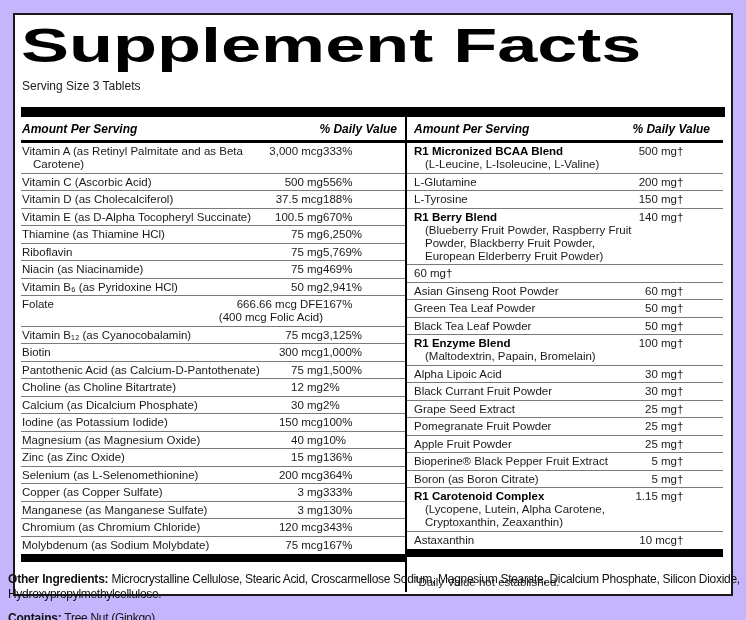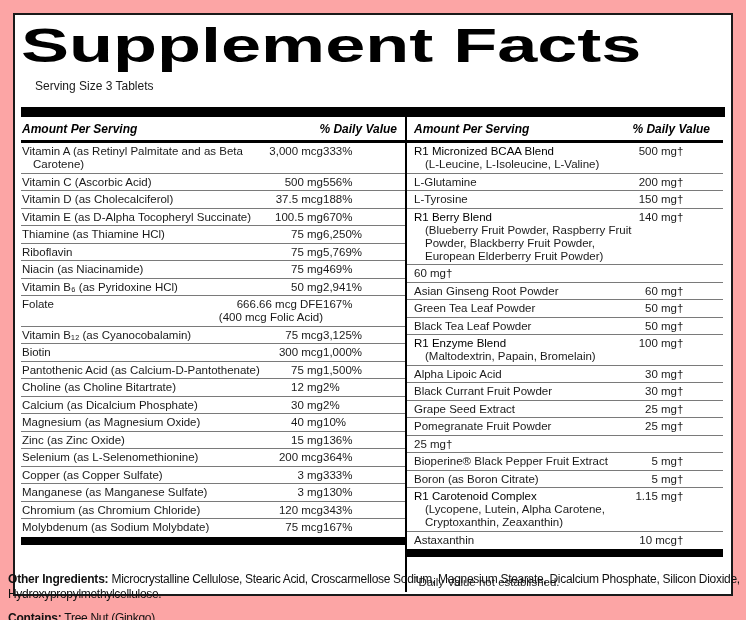--- a/index.html
+++ b/index.html
@@ -3,37 +3,37 @@
 <meta charset="utf-8">
 <style>
   * { box-sizing: border-box; margin: 0; padding: 0; }
   html, body {
     width: 746px; height: 620px;
     background: #ffffff;
     font-family: "Liberation Sans", sans-serif;
     color: #000;
     overflow: hidden;
   }
-  .page { position: relative; width: 746px; height: 620px; background: #fca5a5; }
+  .page { position: relative; width: 746px; height: 620px; background: #c4b5fd; }
 
   
   .panel {
     position: absolute; left: 13px; top: 13px; width: 720px;
     border: 2px solid #1a1a1a;
     background: #fff;
     padding: 4px 6px 2px 6px;
   }
   .title-wrap { height: 52px; overflow: hidden; margin-top: 2px; }
   .title {
     display: inline-block;
     font-size: 49px; font-weight: bold; line-height: 1.02;
     white-space: nowrap; letter-spacing: 0px;
     transform: scaleX(1.47); transform-origin: left center;
   }
-  .serving { font-size: 12px; margin: 6px 0 14px 14px; color: #1a1a1a; }
+  .serving { font-size: 12px; margin: 6px 0 14px 1px; color: #1a1a1a; }
 
   .bar-top { height: 10px; background: #000; }
 
   
   .table { display: grid; grid-template-columns: 384px 2px 316px; }
   .vdiv { background: #000; }
   .col { display: flex; flex-direction: column; }
 
   .head-row {
     display: flex; justify-content: space-between; align-items: flex-end;
@@ -43,21 +43,21 @@
     font-style: italic;
   }
   .col-right .head-row { padding-left: 7px; padding-right: 13px; }
 
   .rows { display: flex; flex-direction: column; }
   .row { padding: 2px 0 1.5px 1px; font-size: 11.5px; line-height: 13px; color: #1a1a1a; }
   .row + .row { border-top: 1px solid #7a7a7a; }
   .col-right .row { padding-left: 7px; }
   .line1 { display: flex; align-items: flex-start; }
   .nm { flex: 1 1 auto; min-width: 0; white-space: nowrap; }
-  .bold-name .nm { font-weight: normal; color: #000; }
+  .bold-name .nm { font-weight: bold; color: #000; }
   .amt { flex: 0 0 auto; text-align: right; white-space: pre-line; }
   .dv { flex: 0 0 auto; text-align: left; }
   .col-left .dv { width: 82px; padding-right: 8px; }
   .col-right .dv { width: 46px; padding-right: 14px; }
   .sub { display: block; padding-left: 11px; white-space: pre-line; }
 
   .col-bar { height: 8px; background: #000; margin-top: 1px; }
   .footnote { font-size: 11.5px; padding: 19px 0 4px 7px; color: #1a1a1a; }
   .footnote sup { font-size: 8px; vertical-align: super; line-height: 0; }
 
@@ -211,20 +211,28 @@
 
   <div class="row">
     <div class="line1">
       <span class="nm">Calcium (as Dicalcium Phosphate)</span>
       <span class="amt">30 mg</span>
       <span class="dv">2%</span>
     </div>
 
   </div>
 
+  <div class="row">
+    <div class="line1">
+      <span class="nm">Iodine (as Potassium Iodide)</span>
+      <span class="amt">150 mcg</span>
+      <span class="dv">100%</span>
+    </div>
+
+  </div>
 
   <div class="row">
     <div class="line1">
       <span class="nm">Magnesium (as Magnesium Oxide)</span>
       <span class="amt">40 mg</span>
       <span class="dv">10%</span>
     </div>
 
   </div>
 
@@ -406,20 +414,21 @@
     <div class="line1">
       <span class="nm">Pomegranate Fruit Powder</span>
       <span class="amt">25 mg</span>
       <span class="dv">†</span>
     </div>
 
   </div>
 
   <div class="row">
     <div class="line1">
+      <span class="nm">Apple Fruit Powder</span>
       <span class="amt">25 mg</span>
       <span class="dv">†</span>
     </div>
 
   </div>
 
   <div class="row">
     <div class="line1">
       <span class="nm">Bioperine® Black Pepper Fruit Extract</span>
       <span class="amt">5 mg</span>

